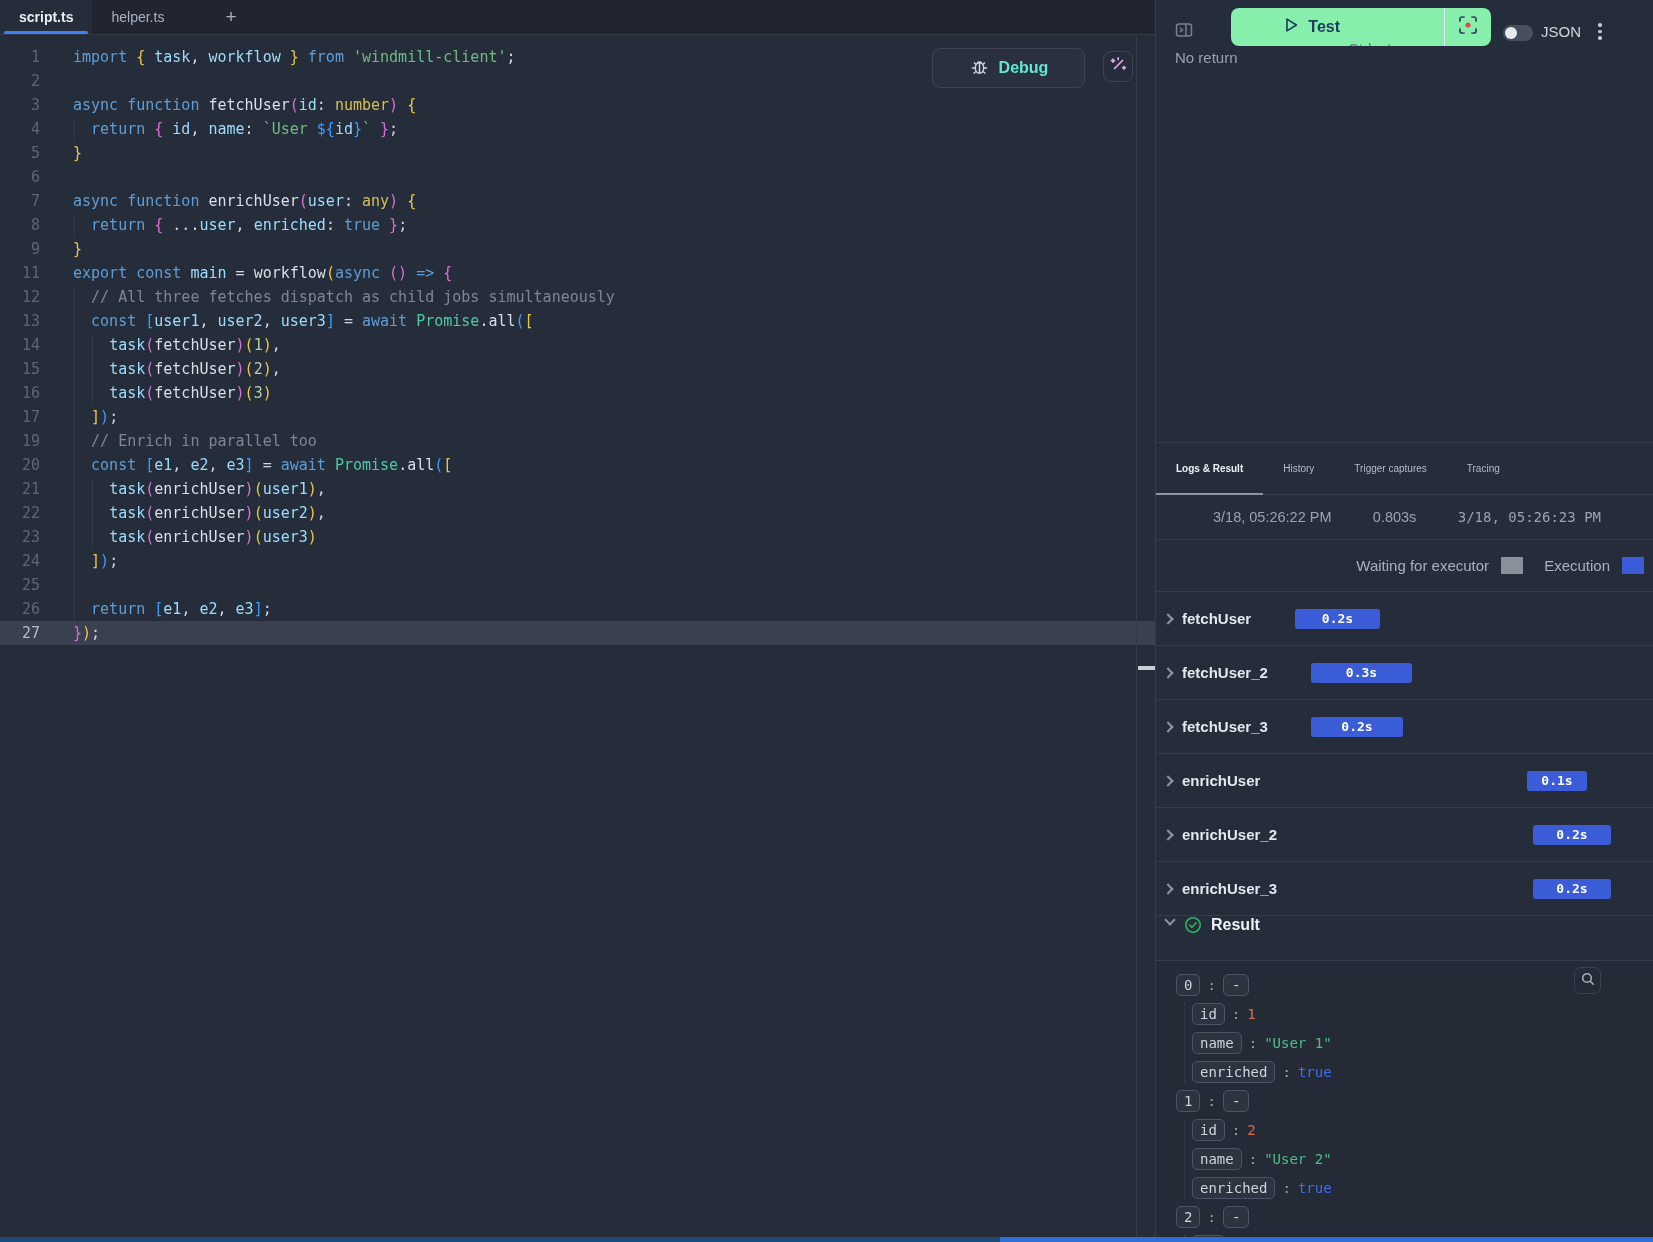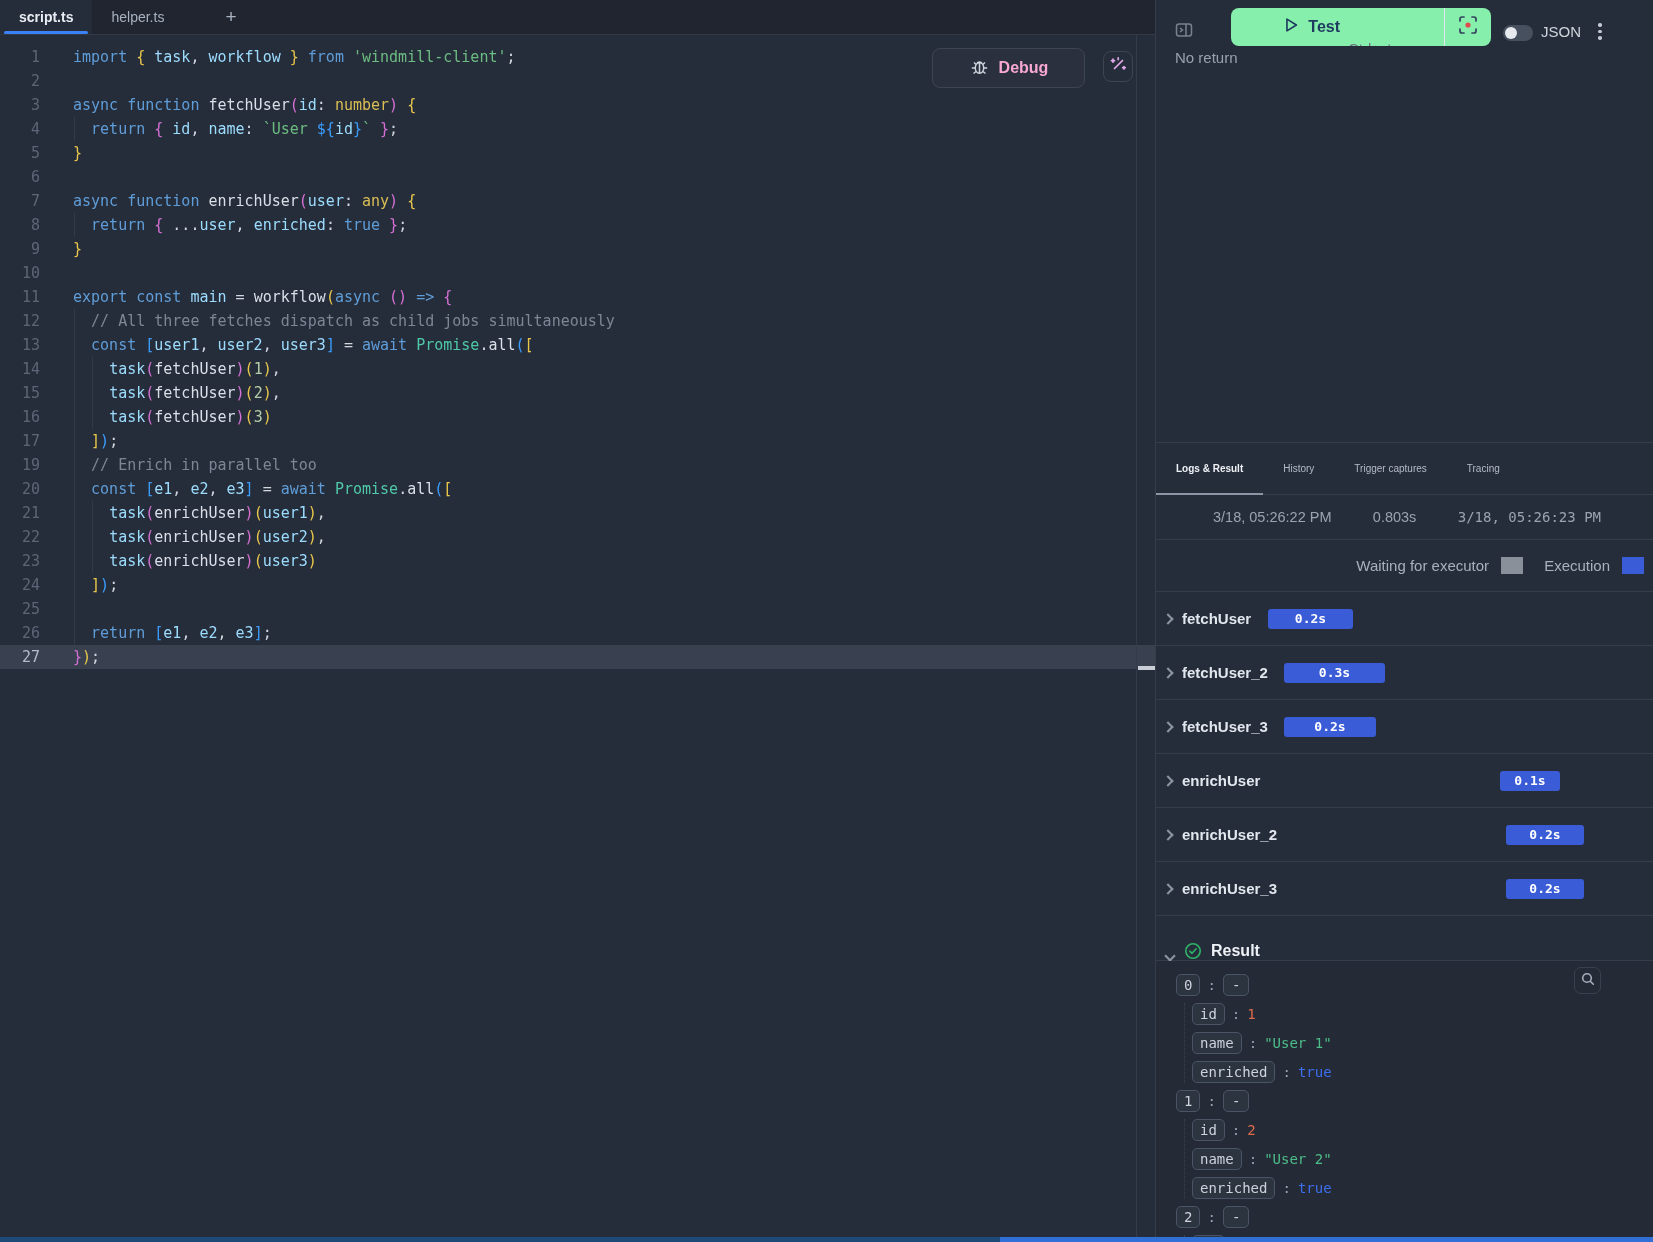--- a/index.html
+++ b/index.html
@@ -27,21 +27,21 @@
   .guide { position:absolute; top:0; bottom:0; width:1px; background:#323a47; }
   .c-kw{color:#5f9dd8} .c-fn{color:#dadfe8} .c-vr{color:#9cdcfe} .c-ty{color:#d9bd55}
   .c-st{color:#6cbc82} .c-nm{color:#b5cea8} .c-cm{color:#7c8696} .c-pu{color:#d3d8e0}
   .c-yb{color:#e9c74b} .c-pb{color:#d670d6} .c-bb{color:#3b9dff} .c-tl{color:#4ec9a8}
 
   #editor-divider { position:absolute; left:1136px; top:35px; bottom:0; width:1px; background:#343b49; }
   #scroll-marker { position:absolute; left:1138px; top:666px; width:17px; height:4px; background:#c9ced6; }
 
   #debug-btn { position:absolute; left:932px; top:48px; width:153px; height:40px;
     border:1px solid #3d4554; border-radius:8px; display:flex; align-items:center; justify-content:center;
-    gap:9px; color:#f9a8d4; font-size:16px; font-weight:bold; cursor:pointer; background:#2a303d; }
+    gap:9px; color:#5eead4; font-size:16px; font-weight:bold; cursor:pointer; background:#2a303d; }
   #wand-btn { position:absolute; left:1103px; top:51px; width:30px; height:31px;
     border:1px solid #3d4554; border-radius:8px; display:flex; align-items:center; justify-content:center; cursor:pointer; }
 
   
   #right-panel { position:absolute; left:1155px; top:0; width:498px; height:1242px;
     background:#262d3a; border-left:1px solid #353d4b; }
   #panel-open-icon { position:absolute; left:19px; top:21px; cursor:pointer; }
   #test-group { position:absolute; left:75px; top:8px; width:260px; height:38px; background:#86efac;
     border-radius:8px; display:flex; align-items:stretch; overflow:hidden; }
   #test-main { flex:1; display:flex; align-items:center; justify-content:center; gap:8px; cursor:pointer; }
@@ -73,23 +73,23 @@
   .legend-gap { width:21px; }
 
   .task-row { position:relative; height:54px; border-bottom:1px solid #353d4b; display:flex;
     align-items:center; cursor:pointer; }
   .chev { width:8px; height:8px; border-top:2px solid #8b95a5; border-right:2px solid #8b95a5;
     transform:rotate(45deg); margin-left:8px; flex:none; }
   .chev.down { transform:rotate(135deg); }
   .task-name { margin-left:10px; color:#e2e7ee; font-size:15px; font-weight:bold; }
   .task-bar { position:absolute; top:50%; margin-top:-10px; height:20px; background:#3a5cd6; border-radius:3px;
     color:#fff; font-family:"DejaVu Sans Mono", monospace; font-size:13px; font-weight:bold;
-    display:flex; align-items:center; justify-content:center; }
-
-  #result-row { height:45px; border-bottom:1px solid #353d4b; display:flex; align-items:flex-end; cursor:pointer; }
+    display:flex; align-items:center; justify-content:center;margin-left:27px; }
+
+  #result-row { height:45px; border-bottom:1px solid #353d4b; display:flex; align-items:flex-start; cursor:pointer; }
   #result-label { margin-left:9px; color:#eef1f5; font-size:16px; font-weight:bold; }
 
   #json-viewer { position:relative; padding:13px 20px; background:#242b36; height:100%; }
   .jrow { display:flex; align-items:center; height:22px; margin-bottom:7px;
     font-family:"DejaVu Sans Mono", monospace; font-size:14px; }
   .jkey { padding:0 7px; height:22px; line-height:20px; background:#2c3440; border:1px solid #4a5464;
     border-radius:5px; color:#ccd3dd; }
   .jdash { padding:0 8px; cursor:pointer; }
   .jcolon { color:#98a2b0; margin:0 7px; }
   .jfields { margin-left:8px; border-left:1px dotted #3a4250; padding-left:7px; }
@@ -133,24 +133,20 @@
         <div class="gutter">7</div>
         <div class="line-code"><span class="c-kw">async function </span><span class="c-fn">enrichUser</span><span class="c-pb">(</span><span class="c-vr">user</span><span class="c-pu">: </span><span class="c-ty">any</span><span class="c-pb">)</span><span class="c-pu"> </span><span class="c-yb">{</span></div>
       </div>
       <div class="code-line mono">
         <div class="gutter">8</div>
         <div class="line-code"><span class="guide" style="left: 34px;"></span><span class="c-pu">  </span><span class="c-kw">return</span><span class="c-pu"> </span><span class="c-pb">{</span><span class="c-pu"> ...</span><span class="c-vr">user</span><span class="c-pu">, </span><span class="c-vr">enriched</span><span class="c-pu">: </span><span class="c-kw">true</span><span class="c-pu"> </span><span class="c-pb">}</span><span class="c-pu">;</span></div>
       </div>
       <div class="code-line mono">
         <div class="gutter">9</div>
         <div class="line-code"><span class="c-yb">}</span></div>
-      </div>
-      <div class="code-line mono">
-        <div class="gutter">10</div>
-        <div class="line-code"></div>
       </div>
       <div class="code-line mono">
         <div class="gutter">11</div>
         <div class="line-code"><span class="c-kw">export const </span><span class="c-vr">main</span><span class="c-pu"> = </span><span class="c-fn">workflow</span><span class="c-yb">(</span><span class="c-kw">async</span><span class="c-pu"> </span><span class="c-pb">()</span><span class="c-pu"> </span><span class="c-kw">=&gt;</span><span class="c-pu"> </span><span class="c-pb">{</span></div>
       </div>
       <div class="code-line mono">
         <div class="gutter">12</div>
         <div class="line-code"><span class="guide" style="left: 34px;"></span><span class="c-pu">  </span><span class="c-cm">// All three fetches dispatch as child jobs simultaneously</span></div>
       </div>
       <div class="code-line mono">

